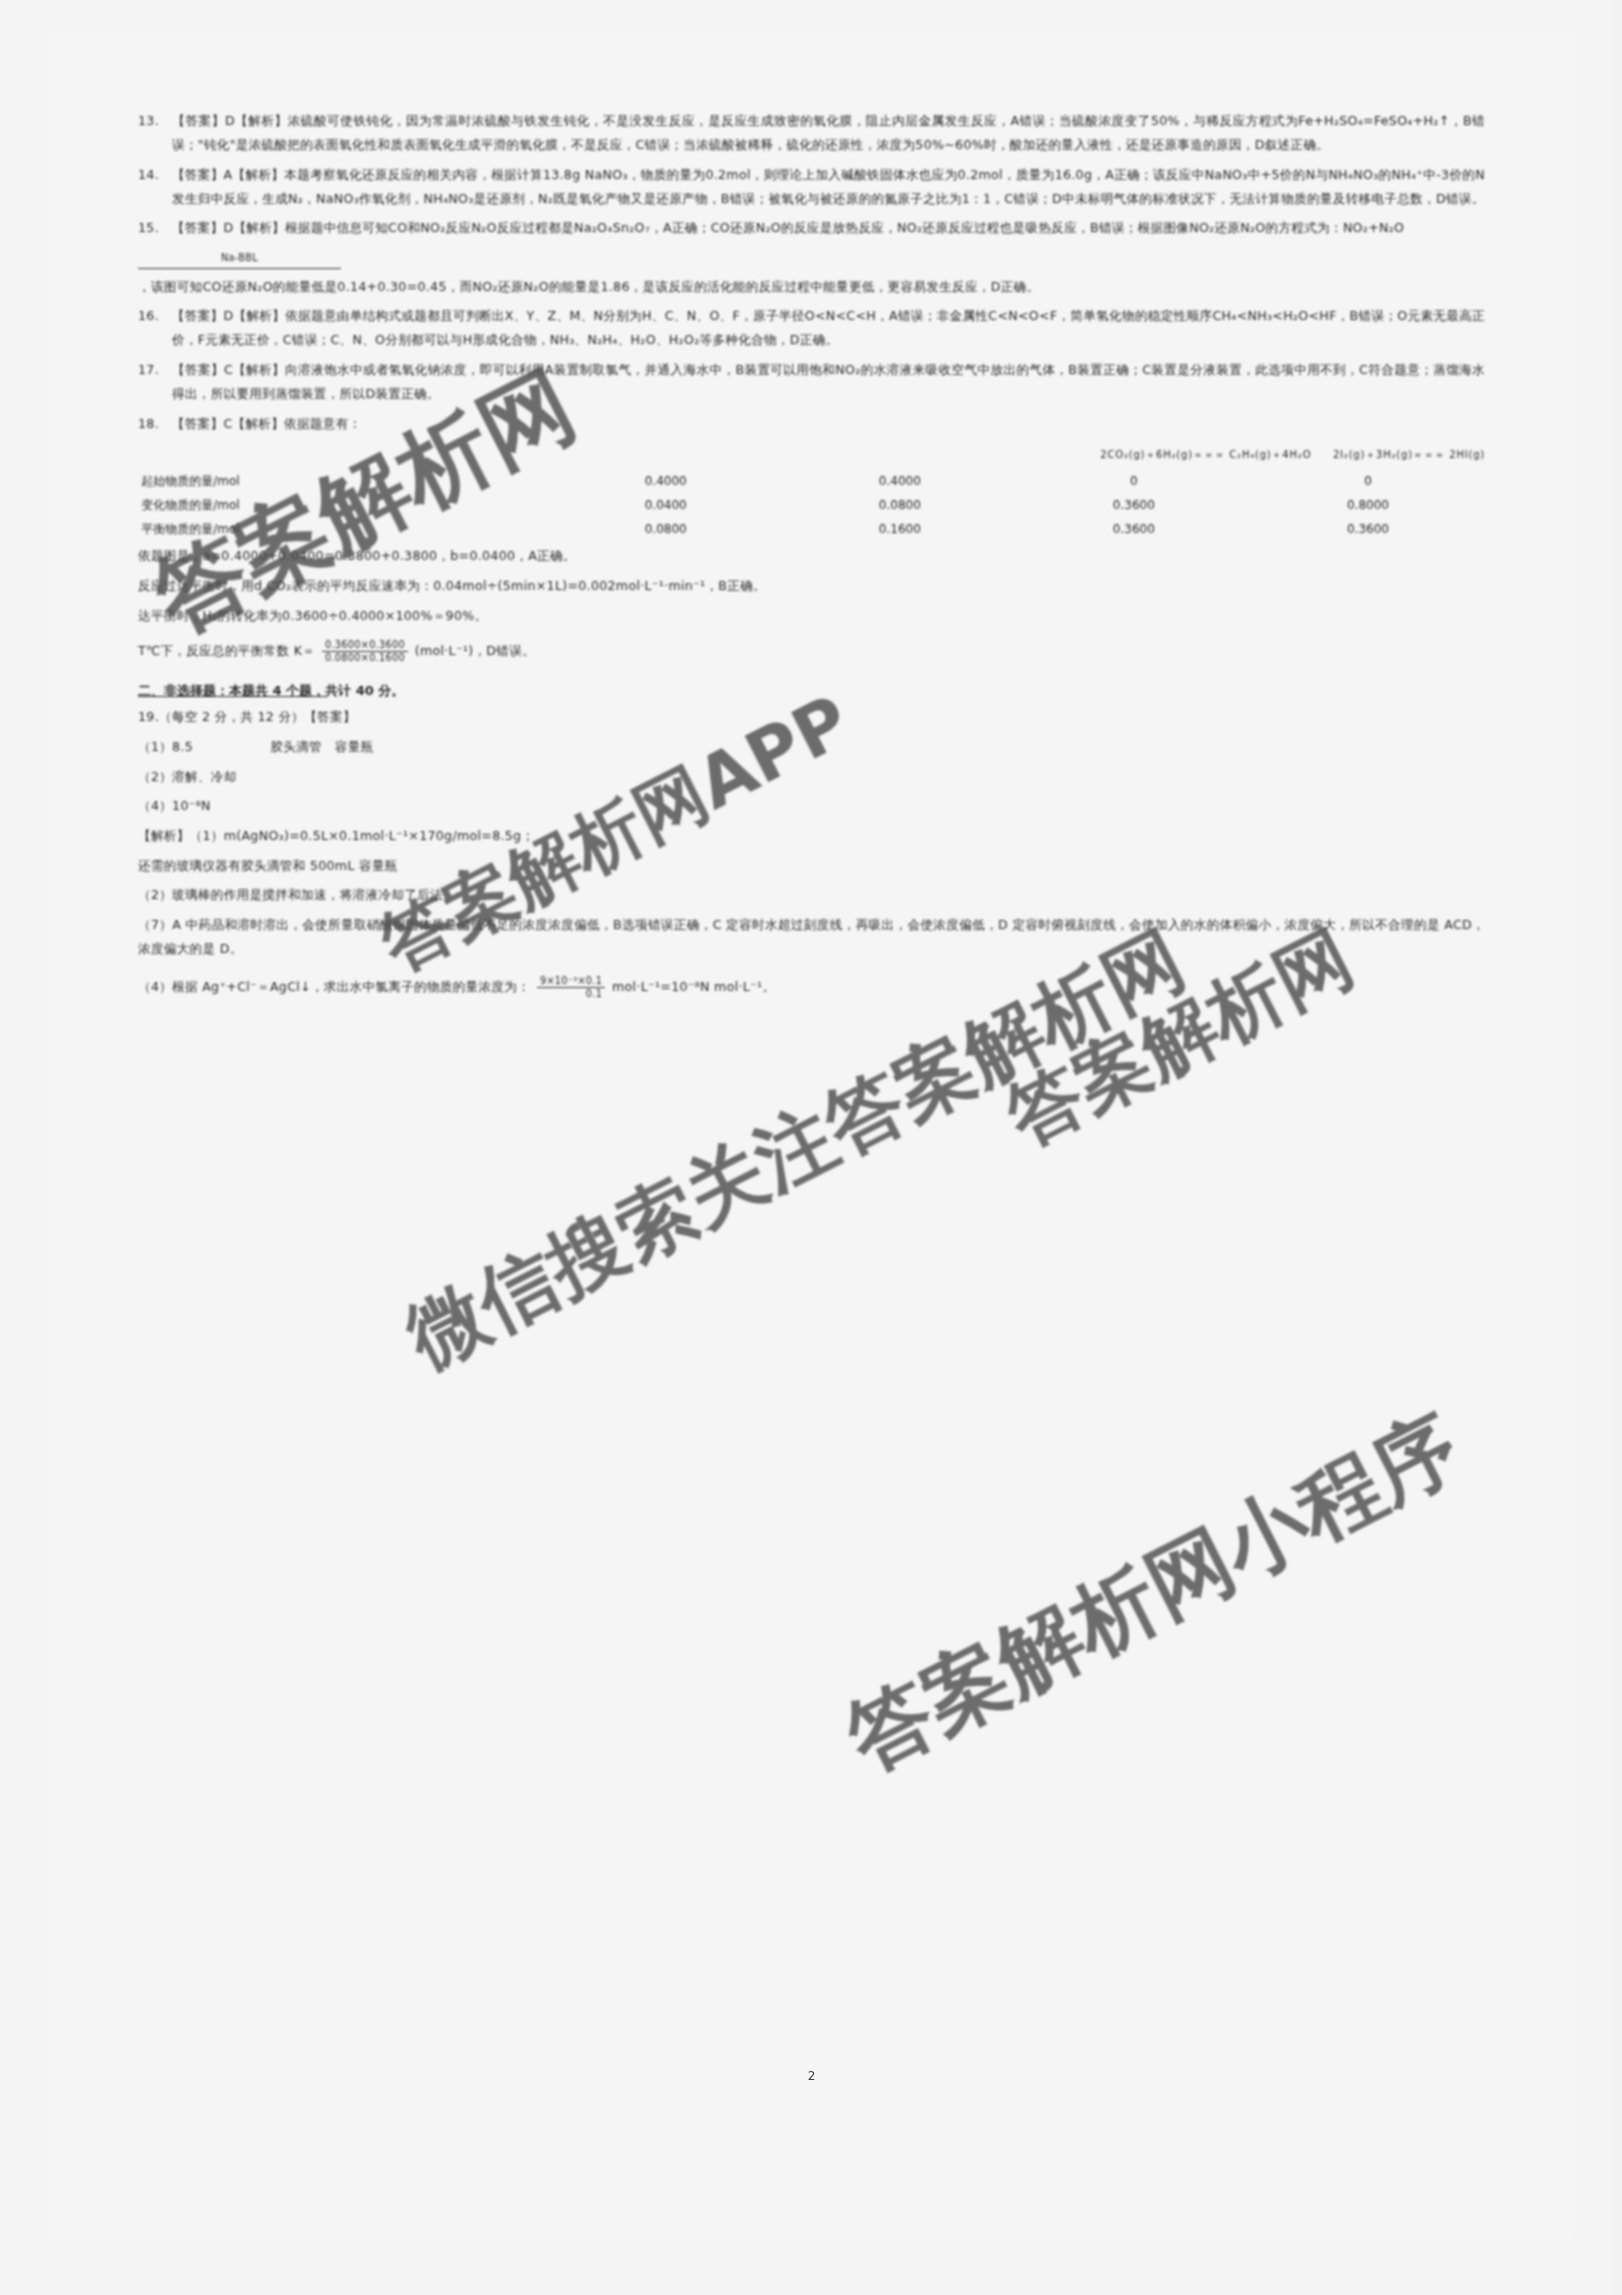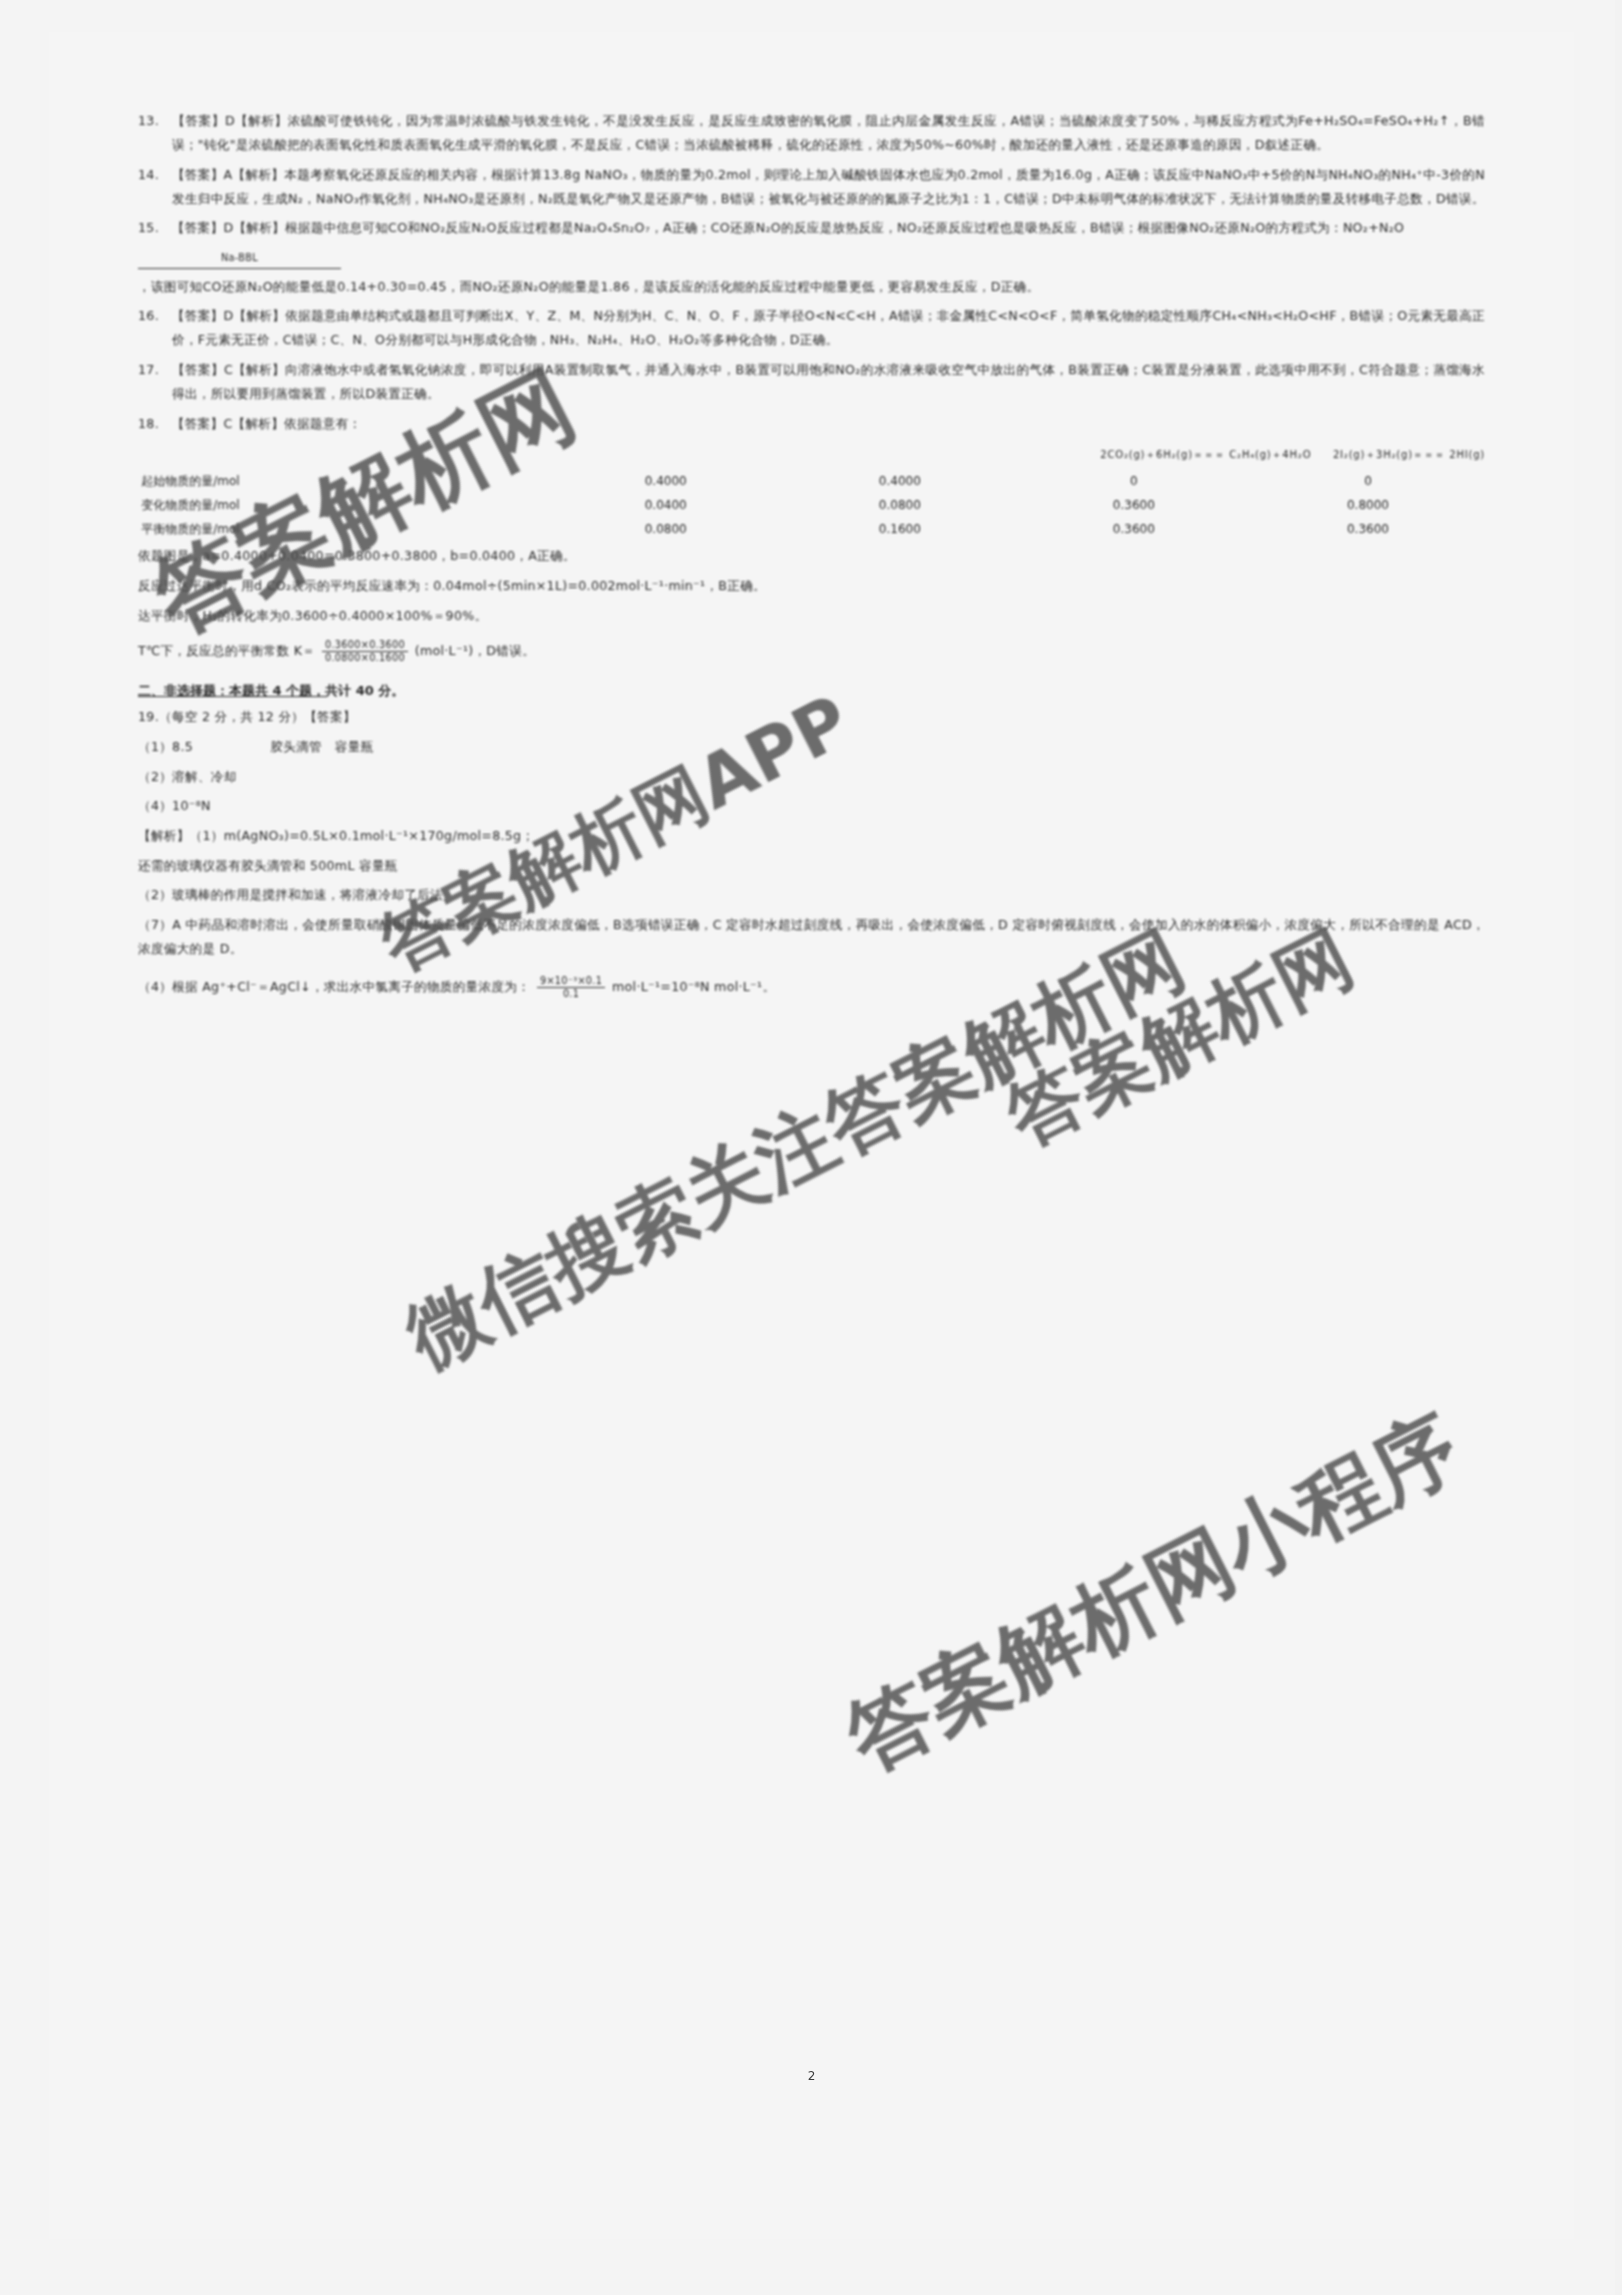--- a/index.html
+++ b/index.html
@@ -39,21 +39,21 @@
   .hang{padding-left:34px;text-indent:-34px;}
   .frac{
     display:inline-block;
     text-align:center;
     vertical-align:middle;
     line-height:12px;
     font-size:9.7px;
     margin:0 2.4px;
   }
   .frac .num{display:block;border-bottom:0.8px solid #333;padding:0 3.2px;}
-  .frac .den{display:block;padding:0 3.2px;}
+  .frac .den{display:block;padding:0 3.2px;text-align:right;}
   .tbl{
     width:100%;
     border-collapse:collapse;
     font-size:12px;
     line-height:24px;
     margin:1.6px 0 3.2px 0;
   }
   .tbl td{padding:0 3.2px;vertical-align:top;}
   .tbl td.lbl{width:268px;}
   .tbl td.c{text-align:center;width:150px;}

